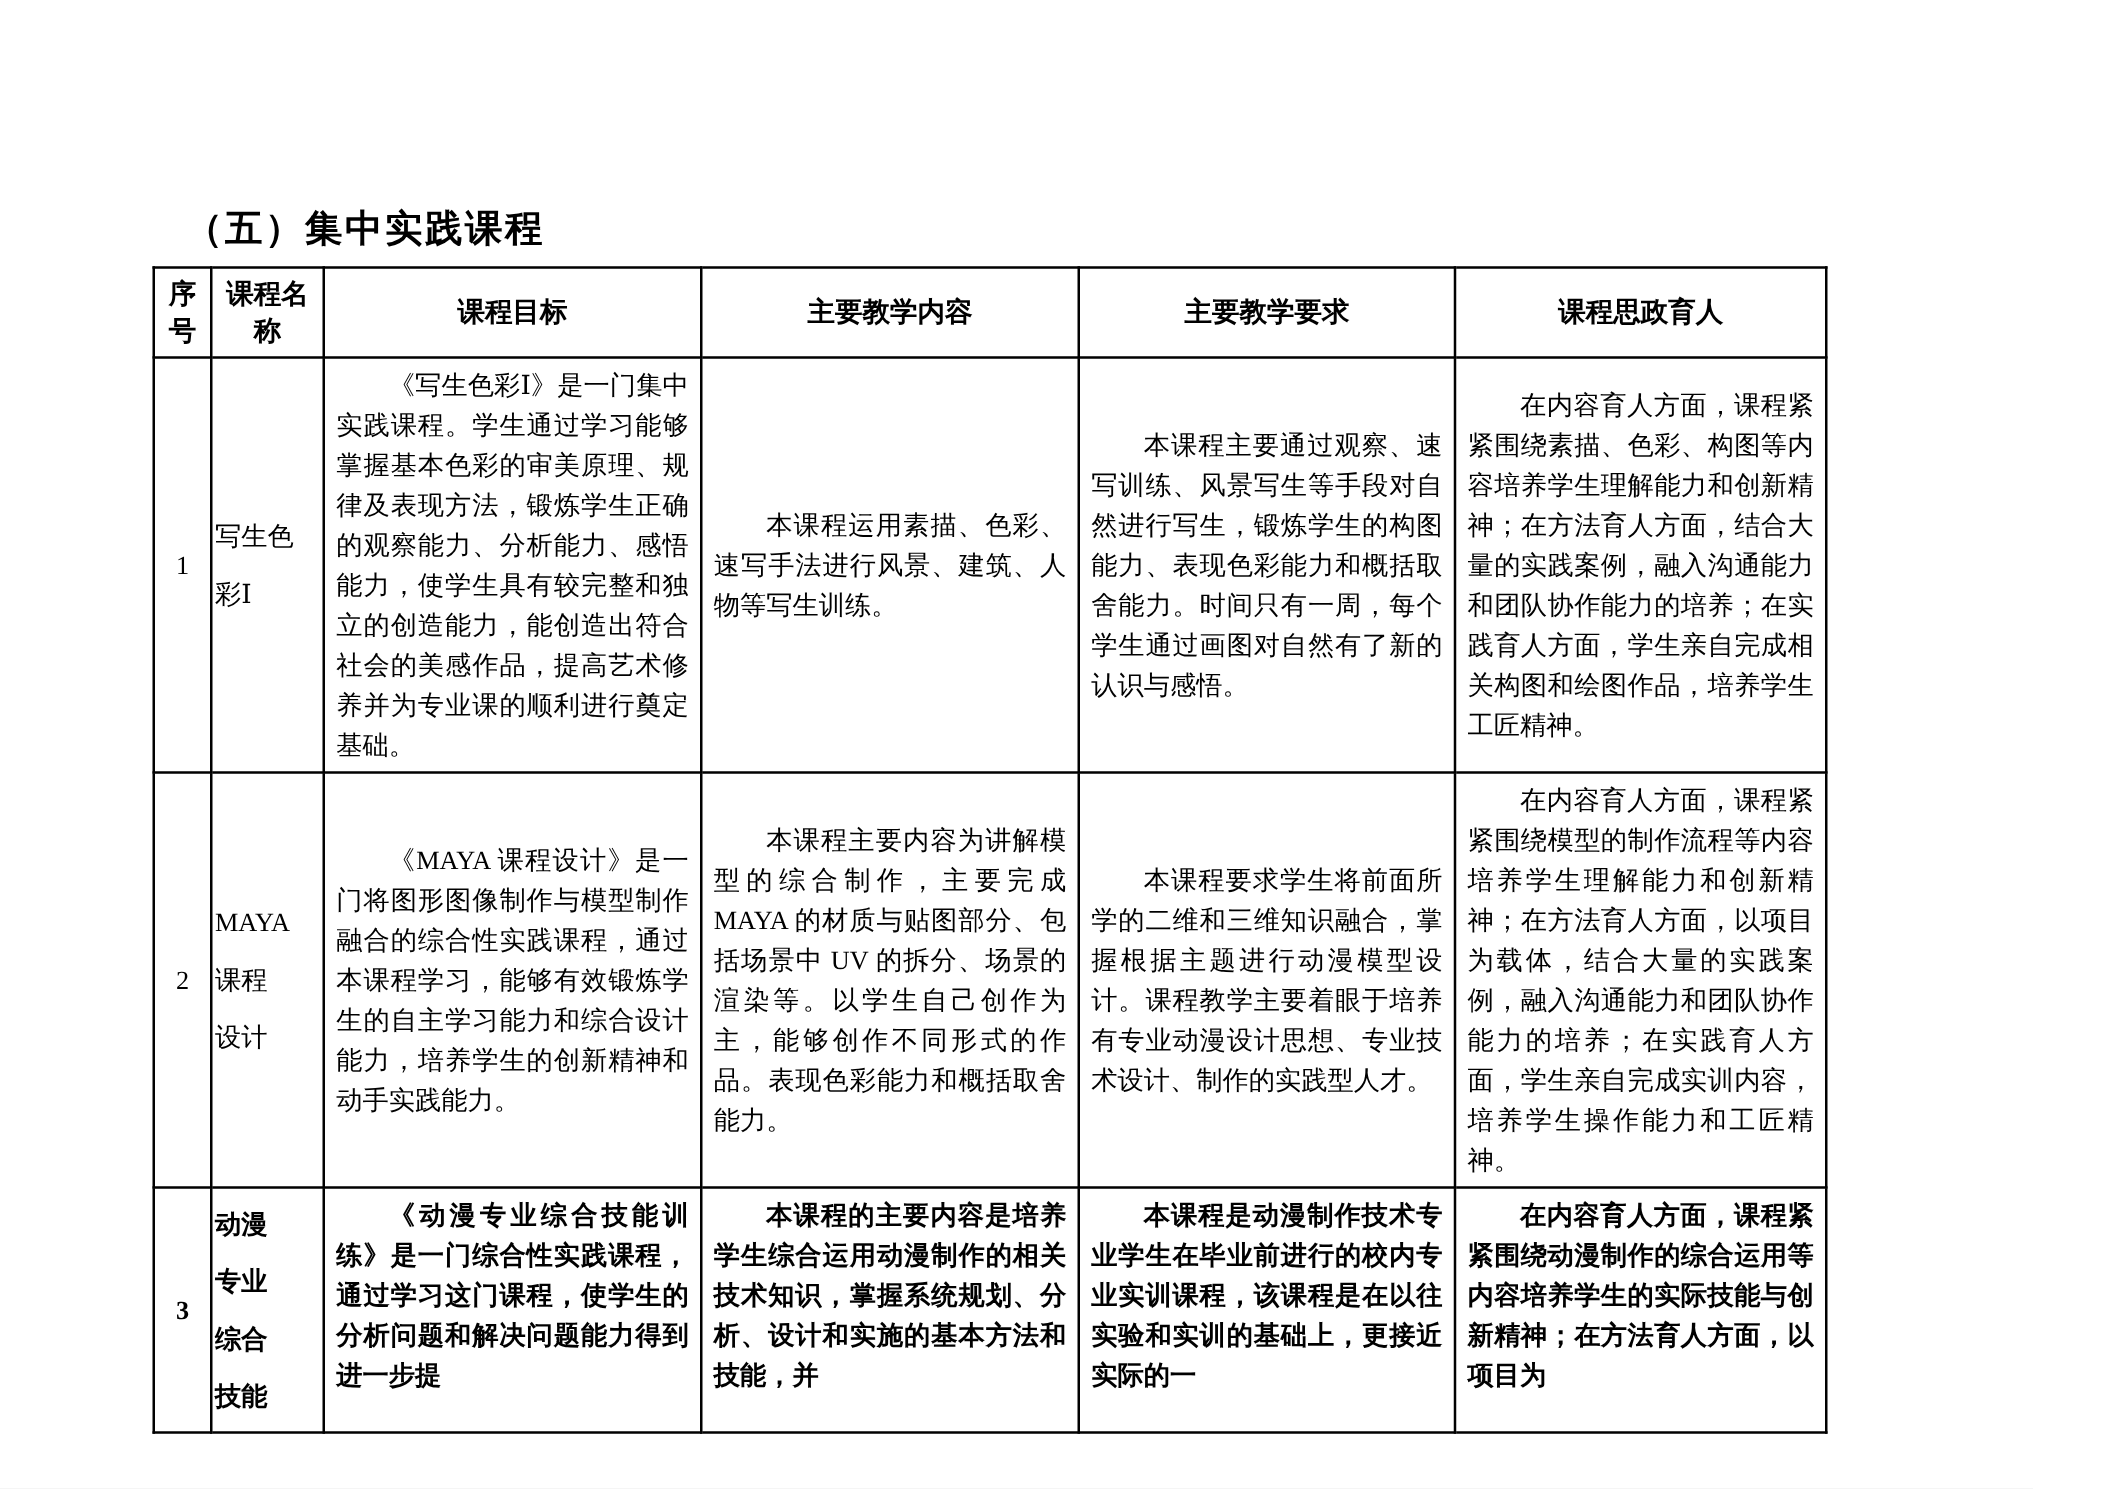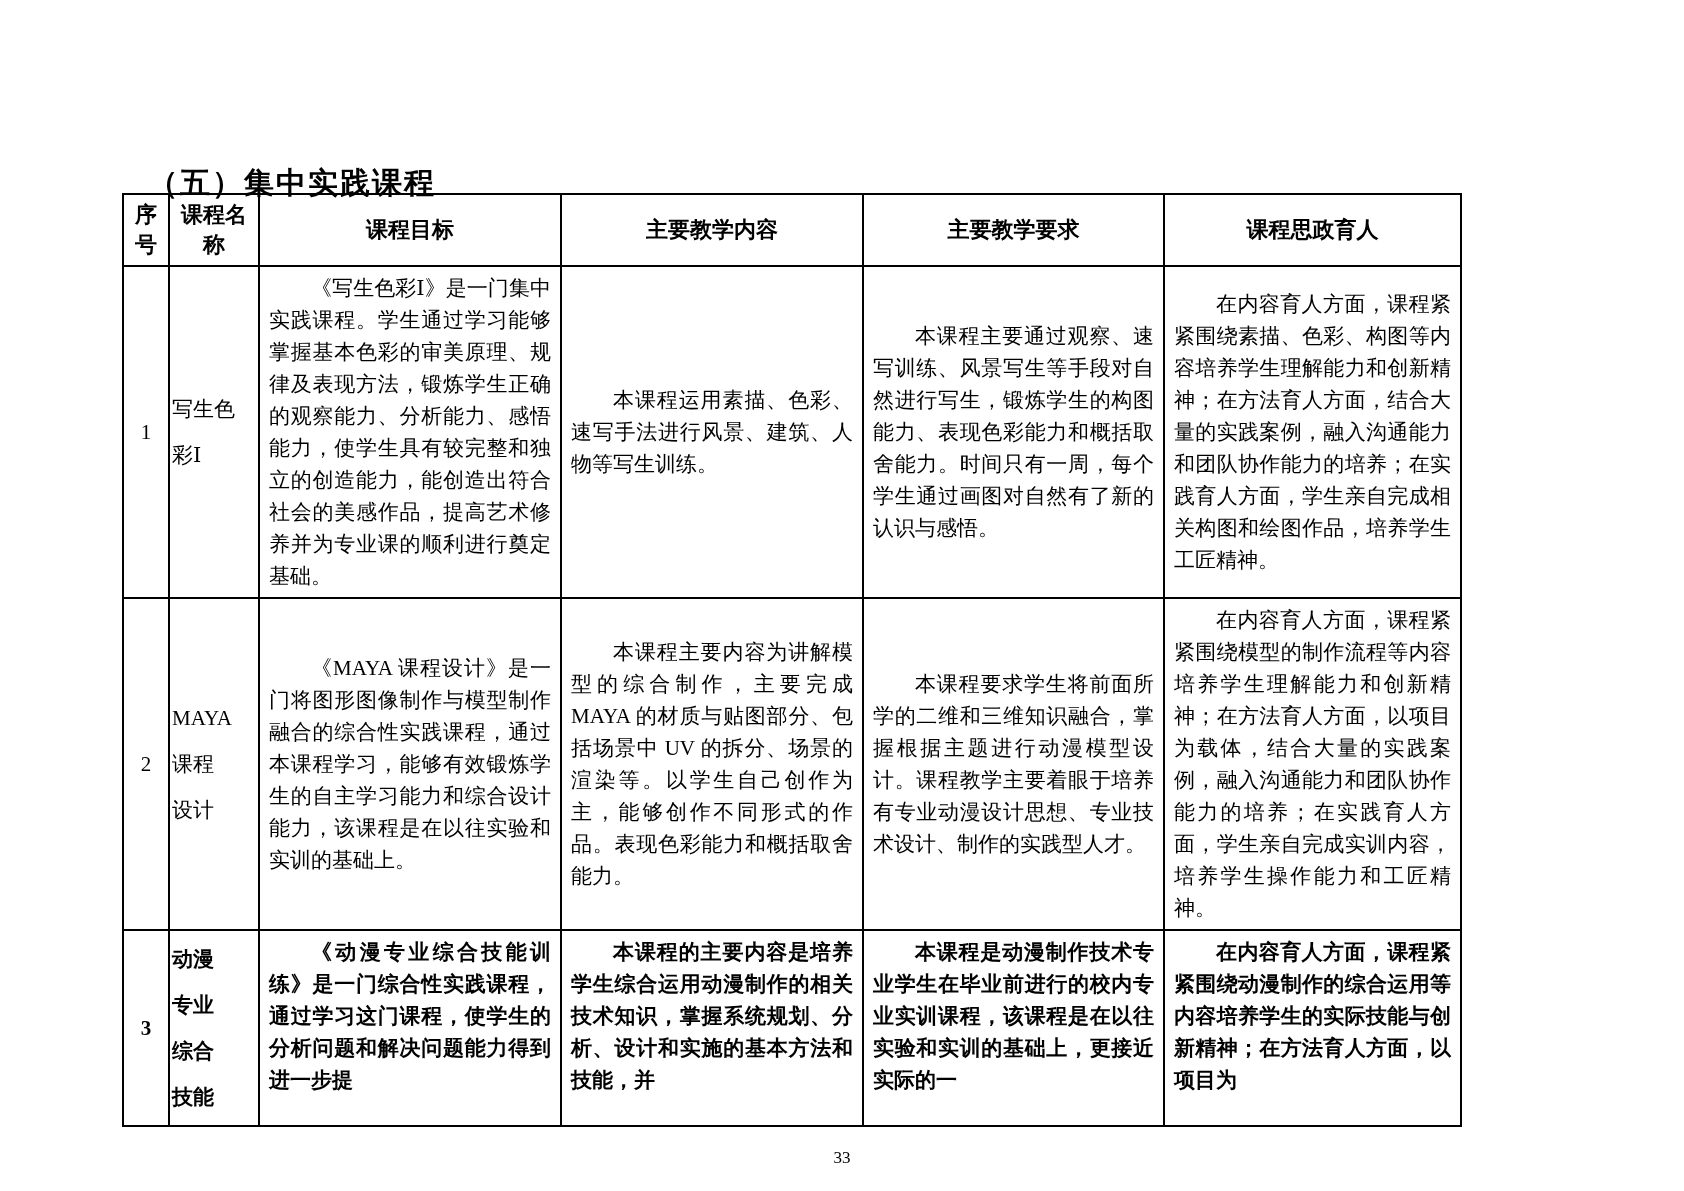--- a/index.html
+++ b/index.html
@@ -15,21 +15,21 @@
   .section-title{
     position:absolute;
     left:148px;top:163px;
     font-size:30px;
     font-weight:bold;
     font-family:"Liberation Sans","DejaVu Sans",sans-serif;
     letter-spacing:2px;
   }
   table.course-table{
     position:absolute;
-    left:122px;top:193px;
+    left:122px;top:213px;
     width:1338px;
     border-collapse:collapse;
     table-layout:fixed;
   }
   .course-table th,
   .course-table td{
     border:2px solid #000;
     vertical-align:middle;
     box-sizing:border-box;
   }
@@ -115,21 +115,21 @@
         <td>
           <div class="cell-par">在内容育人方面，课程紧紧围绕素描、色彩、构图等内容培养学生理解能力和创新精神；在方法育人方面，结合大量的实践案例，融入沟通能力和团队协作能力的培养；在实践育人方面，学生亲自完成相关构图和绘图作品，培养学生工匠精神。</div>
         </td>
       </tr>
       <tr class="row-2">
         <td class="num-cell">2</td>
         <td class="name-cell">MAYA
 课程
 设计</td>
         <td>
-          <div class="cell-par">《MAYA 课程设计》是一门将图形图像制作与模型制作融合的综合性实践课程，通过本课程学习，能够有效锻炼学生的自主学习能力和综合设计能力，该课程是在以往实验和实训的基础上。</div>
+          <div class="cell-par">《MAYA 课程设计》是一门将图形图像制作与模型制作融合的综合性实践课程，通过本课程学习，能够有效锻炼学生的自主学习能力和综合设计能力，培养学生的创新精神和动手实践能力。</div>
         </td>
         <td>
           <div class="cell-par">本课程主要内容为讲解模型的综合制作，主要完成 MAYA 的材质与贴图部分、包括场景中 UV 的拆分、场景的渲染等。以学生自己创作为主，能够创作不同形式的作品。表现色彩能力和概括取舍能力。</div>
         </td>
         <td>
           <div class="cell-par">本课程要求学生将前面所学的二维和三维知识融合，掌握根据主题进行动漫模型设计。课程教学主要着眼于培养有专业动漫设计思想、专业技术设计、制作的实践型人才。</div>
         </td>
         <td>
           <div class="cell-par">在内容育人方面，课程紧紧围绕模型的制作流程等内容培养学生理解能力和创新精神；在方法育人方面，以项目为载体，结合大量的实践案例，融入沟通能力和团队协作能力的培养；在实践育人方面，学生亲自完成实训内容，培养学生操作能力和工匠精神。</div>
         </td>
@@ -149,15 +149,14 @@
         <td>
           <div class="cell-par">本课程是动漫制作技术专业学生在毕业前进行的校内专业实训课程，该课程是在以往实验和实训的基础上，更接近实际的一</div>
         </td>
         <td>
           <div class="cell-par">在内容育人方面，课程紧紧围绕动漫制作的综合运用等内容培养学生的实际技能与创新精神；在方法育人方面，以项目为</div>
         </td>
       </tr>
     </tbody>
   </table>
 
-  <div class="page-number">33</div>
 
 </div>
 
 </body></html>

